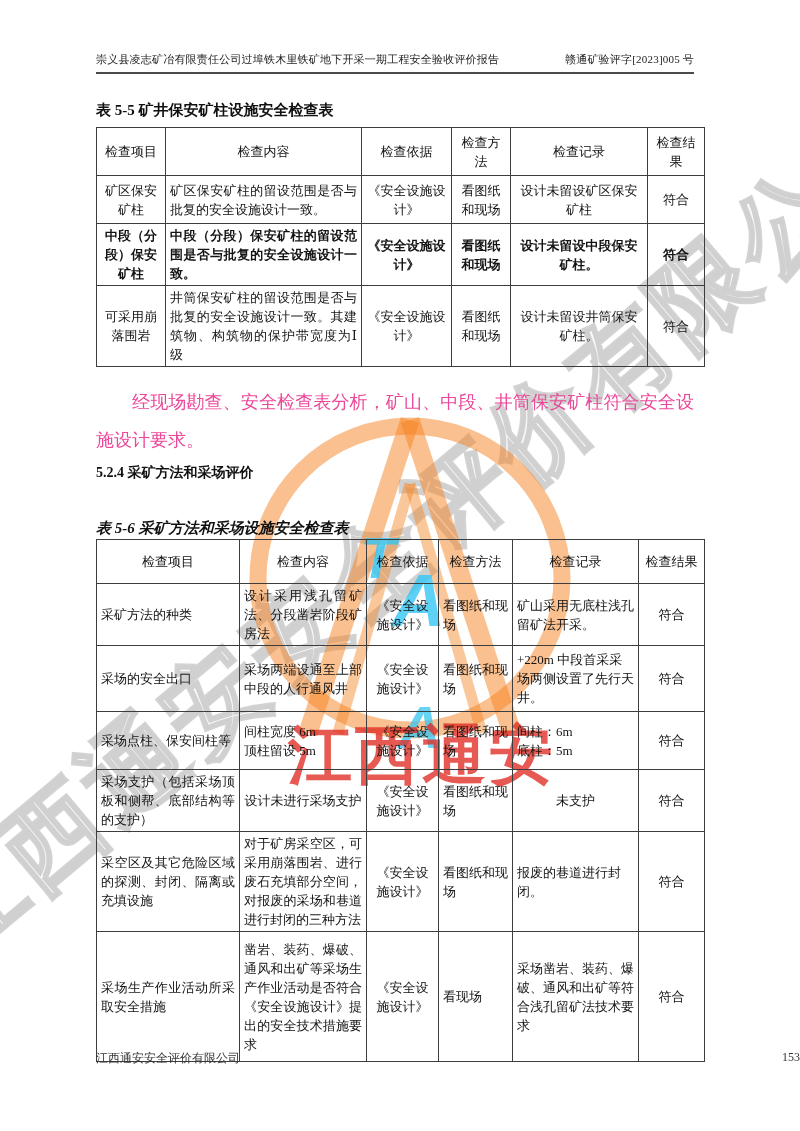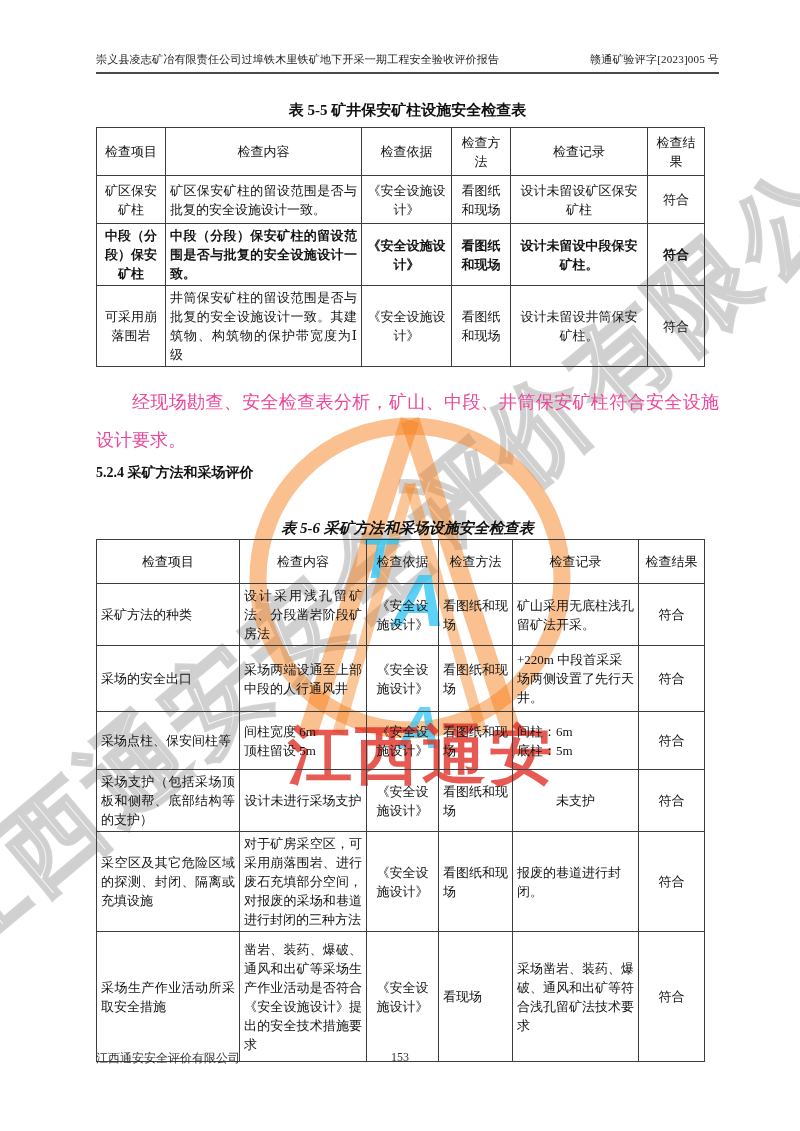--- a/index.html
+++ b/index.html
@@ -20,28 +20,28 @@
     -webkit-text-stroke:3px rgba(175,175,175,0.55);
   }
   .wm-logo{ position:absolute; left:242px; top:398px; width:340px; height:360px; }
   .wm-red{
     position:absolute; left:288px; top:712px;
     font-family:"Liberation Sans","DejaVu Sans",sans-serif;
     font-weight:bold; font-size:64px; letter-spacing:3px;
     color:rgba(223,44,35,0.78); white-space:nowrap;
   }
   
-  .content{ position:relative; z-index:1; padding:52px 81px 0 96px; }
+  .content{ position:relative; z-index:1; padding:52px 106px 0 96px; }
   .doc-header{
     display:flex; justify-content:space-between; align-items:flex-end;
     font-size:11px; color:#222; letter-spacing:0.2px;
     border-bottom:2px solid #4a4a4a; padding-bottom:5px;
   }
   .tbl-title{
-    text-align:center; font-weight:bold; font-size:15px; line-height:20px;
+    text-align:left; font-weight:bold; font-size:15px; line-height:20px;
   }
   .t1-title{ margin-top:26px; }
   .t2-title{ margin-top:34px;font-style:italic; }
   table.check{
     border-collapse:collapse; table-layout:fixed; width:608px; margin-top:7px;
     font-size:13px; line-height:19px; color:#141414;
   }
   table.check th, table.check td{
     border:1px solid #3d3d3d; vertical-align:middle;
     padding:2px 4px; white-space:pre-line; overflow:hidden;
@@ -58,21 +58,21 @@
     text-indent:2em; text-align:justify;
   }
   .sec-heading{
     margin-top:2px; font-size:14px; font-weight:bold; line-height:23px; color:#111;
   }
   .doc-footer{
     position:absolute; left:0; top:1050px; width:800px; height:20px;
     font-size:12px; color:#333; z-index:1;
   }
   .footer-company{ position:absolute; left:96px; top:0; }
-  .footer-page{ position:absolute; left:0; width:100%; text-align:center; top:0; }
+  .footer-page{ position:absolute; left:0; width:100%; text-align:right; top:0; }
 </style>
 </head>
 <body>
 
 <div class="page">
 
   <div class="wm">
     <div class="wm-seal">江西通安安全评价有限公司</div>
     <svg class="wm-logo" viewBox="0 0 340 360">
       <circle cx="168" cy="180" r="152" fill="none" stroke="#F58220" stroke-width="17" opacity="0.5"></circle>

